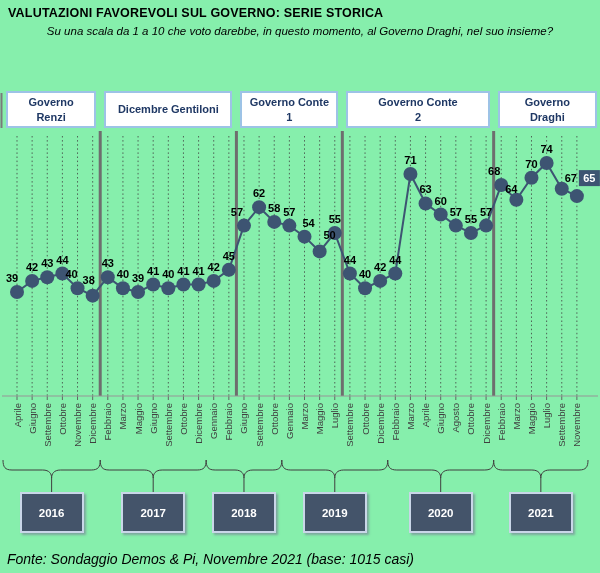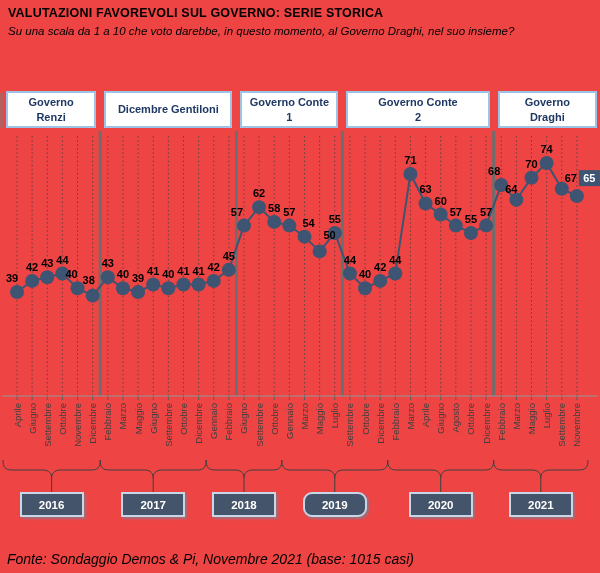--- a/index.html
+++ b/index.html
@@ -1,31 +1,31 @@
 <!DOCTYPE html>
 <html><head>
 <meta charset="utf-8">
 <style>
   html,body { margin:0; padding:0; background:#fff; }
   .stage {
-    position:relative; width:600px; height:573px; background:#ef4444;
+    position:relative; width:600px; height:573px; background:#86efac;
     font-family:"Liberation Sans", sans-serif; overflow:hidden;
   }
   .hdr { position:absolute; left:8px; top:6px; width:584px; }
   .title { font-size:12.5px; font-weight:bold; color:#000; letter-spacing:0.2px; }
-  .subtitle { font-size:11.5px; font-style:italic; color:#000; margin-top:4px; line-height:1.35; }
+  .subtitle { font-size:11.5px; font-style:italic; color:#000; margin-top:4px; line-height:1.35;text-align:center; }
   .gov-box {
     position:absolute; top:91px; height:37px; box-sizing:border-box;
     border:2px solid #9dc3e6; background:#ffffff;
     display:flex; align-items:center; justify-content:center;
     text-align:center; white-space:pre-line;
     font-size:11px; font-weight:bold; color:#1f3864; line-height:1.3;
   }
   .year-box {
-    position:absolute; top:492px; width:64px; height:25px; box-sizing:border-box;
+    position:absolute; top:492px; width:64px; height:41px; box-sizing:border-box;
     background:#44546a; border:2px solid #c9d6e8;
     box-shadow:1.5px 1.5px 2px rgba(120,130,150,0.65);
     display:flex; align-items:center; justify-content:center;
     color:#ffffff; font-size:11.5px; font-weight:bold;
   }
   .ftr {
     position:absolute; left:7px; top:551px; width:584px;
     font-size:14px; font-style:italic; color:#000;
   }
   svg.chart { position:absolute; left:0; top:0; }
@@ -262,19 +262,19 @@
 1</div>
       <div class="gov-box" style="left: 346.338px; width: 143.32px;">Governo Conte
 2</div>
       <div class="gov-box" style="left: 497.658px; width: 99.342px;">Governo
 Draghi</div>
     </div>
   <div id="year-layer">
       <div class="year-box" style="left: 19.613px;">2016</div>
       <div class="year-box" style="left: 121.188px;">2017</div>
       <div class="year-box" style="left: 211.98px;">2018</div>
-      <div class="year-box" style="left: 302.772px; border-radius: 9px;">2019</div>
+      <div class="year-box" style="left: 302.772px;">2019</div>
       <div class="year-box" style="left: 408.696px; text-align: right;">2020</div>
       <div class="year-box" style="left: 508.829px; text-align: center;">2021</div>
     </div>
 
   <div class="ftr">Fonte: Sondaggio Demos &amp; Pi, Novembre 2021 (base: 1015 casi)</div>
 </div>
 
 </body></html>

